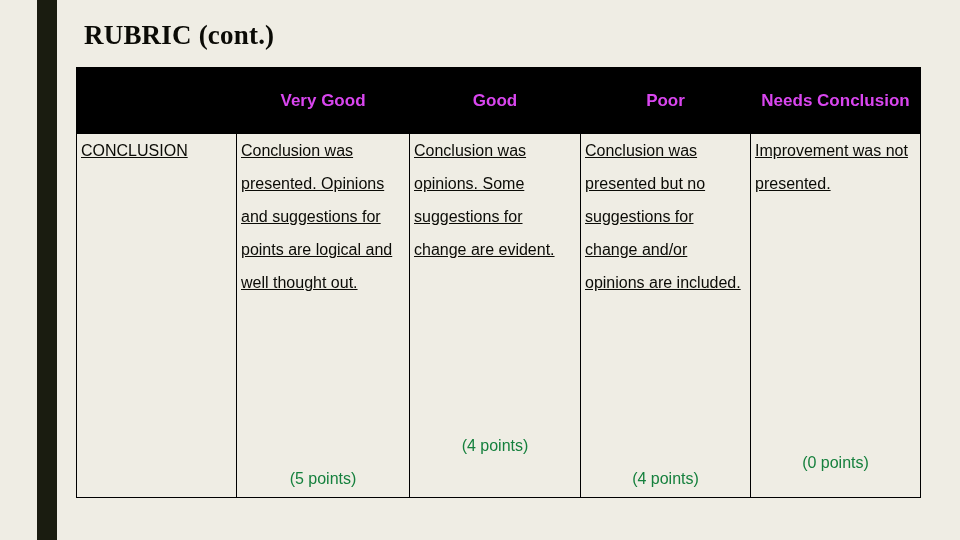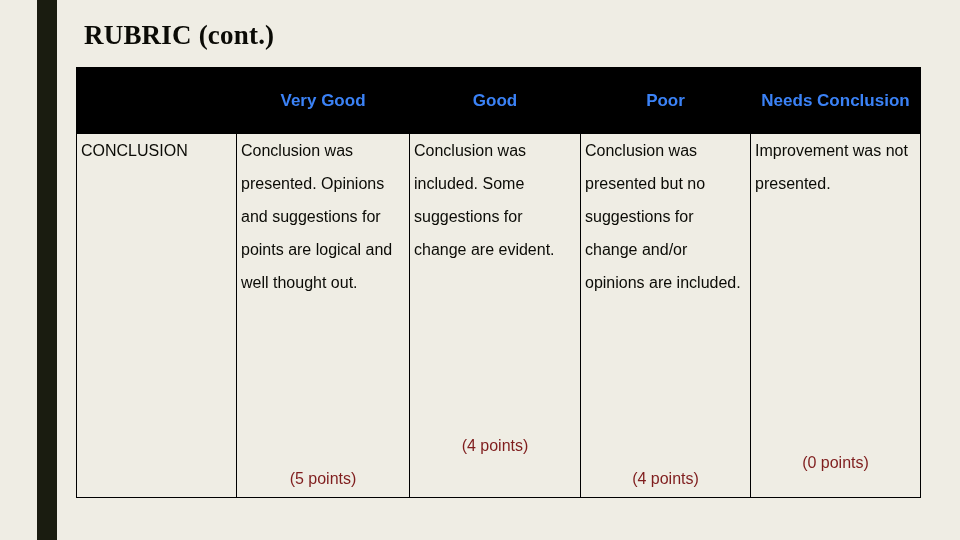--- a/index.html
+++ b/index.html
@@ -58,21 +58,21 @@
   .rubric-table th {
     border: 1px solid #000000;
     padding: 0;
     vertical-align: top;
     box-sizing: border-box;
   }
 
   
   .rubric-table thead th {
     background: #000000;
-    color: #3b82f6;
+    color: #d946ef;
     font-size: 17px;
     font-weight: bold;
     height: 66px;
     vertical-align: middle;
     line-height: 1.25;
     border-color: #000000;
     padding: 0 2px;
   }
   .rubric-table thead th.corner {
     border-color: #000000;
@@ -81,41 +81,42 @@
   
   .rubric-table tbody td {
     background: #EFEDE4;
     color: #0B0B06;
     font-size: 16px;
     line-height: 33px;
     height: 364px;
     padding: 0 2px 0 4px;
     vertical-align: top;
     position: relative;
+    text-decoration: underline;
   }
 
   .cell-text {
     display: block;
     overflow-wrap: anywhere;
     word-break: break-word;
   }
 
   .criterion-cell .cell-text {
     overflow-wrap: anywhere;
   }
 
   
   .points {
     position: absolute;
     left: 0;
     right: 0;
     text-align: center;
     font-size: 16px;
     line-height: 33px;
-    color: #7f1d1d;
+    color: #15803d;
   }
   .points-5 { bottom: 2px; }
   .points-4 { bottom: 35px; }
   .points-2 { bottom: 2px; }
   .points-0 { bottom: 18px; }
 
   
   col.c-criterion { width: 160px; }
   col.c-verygood  { width: 173px; }
   col.c-good      { width: 171px; }
@@ -154,21 +155,21 @@
         <td class="criterion-cell">
           <span class="cell-text">CONCLUSION</span>
         </td>
 
         <td>
           <span class="cell-text">Conclusion was presented. Opinions and suggestions for points are logical and well thought out.</span>
           <span class="points points-5">(5 points)</span>
         </td>
 
         <td>
-          <span class="cell-text">Conclusion was included. Some suggestions for change are evident.</span>
+          <span class="cell-text">Conclusion was opinions. Some suggestions for change are evident.</span>
           <span class="points points-4">(4 points)</span>
         </td>
 
         <td>
           <span class="cell-text">Conclusion was presented but no suggestions for change and/or opinions are included.</span>
           <span class="points points-2">(4 points)</span>
         </td>
 
         <td>
           <span class="cell-text">Improvement was not presented.</span>

